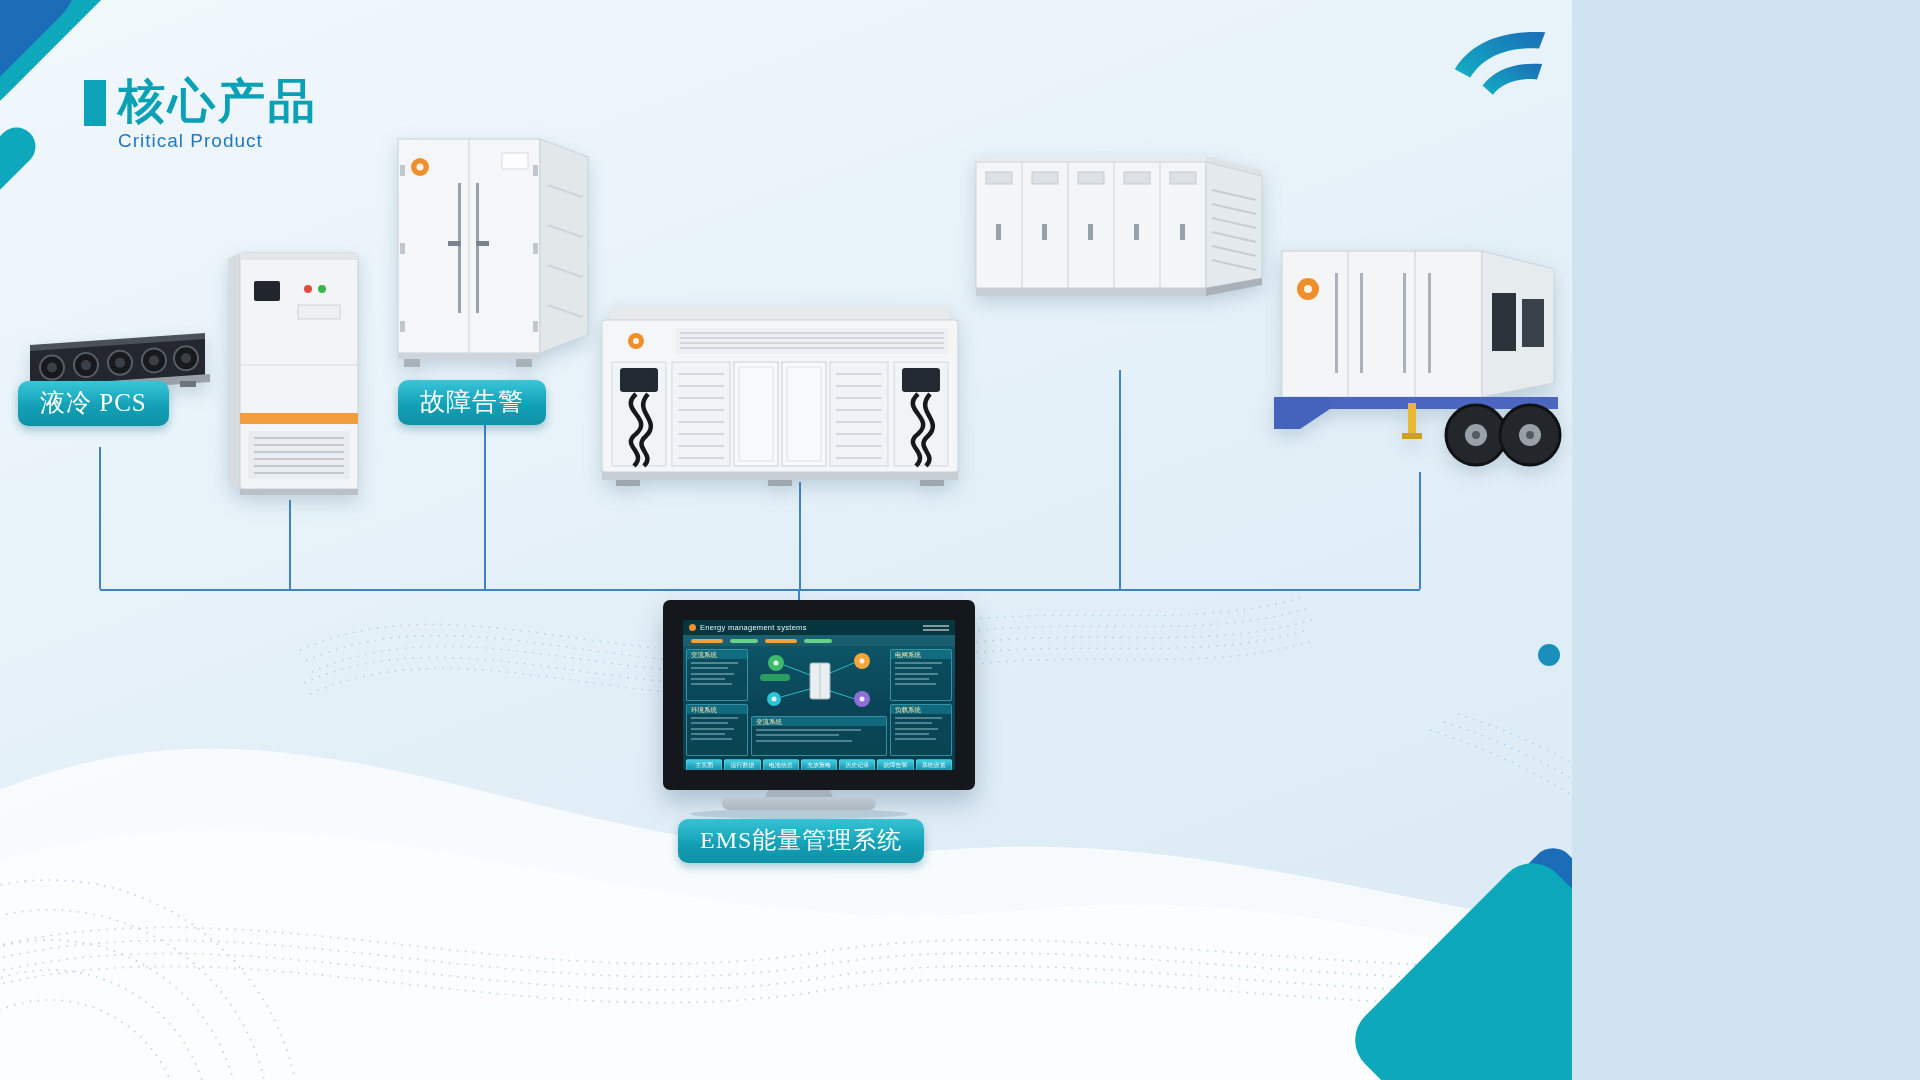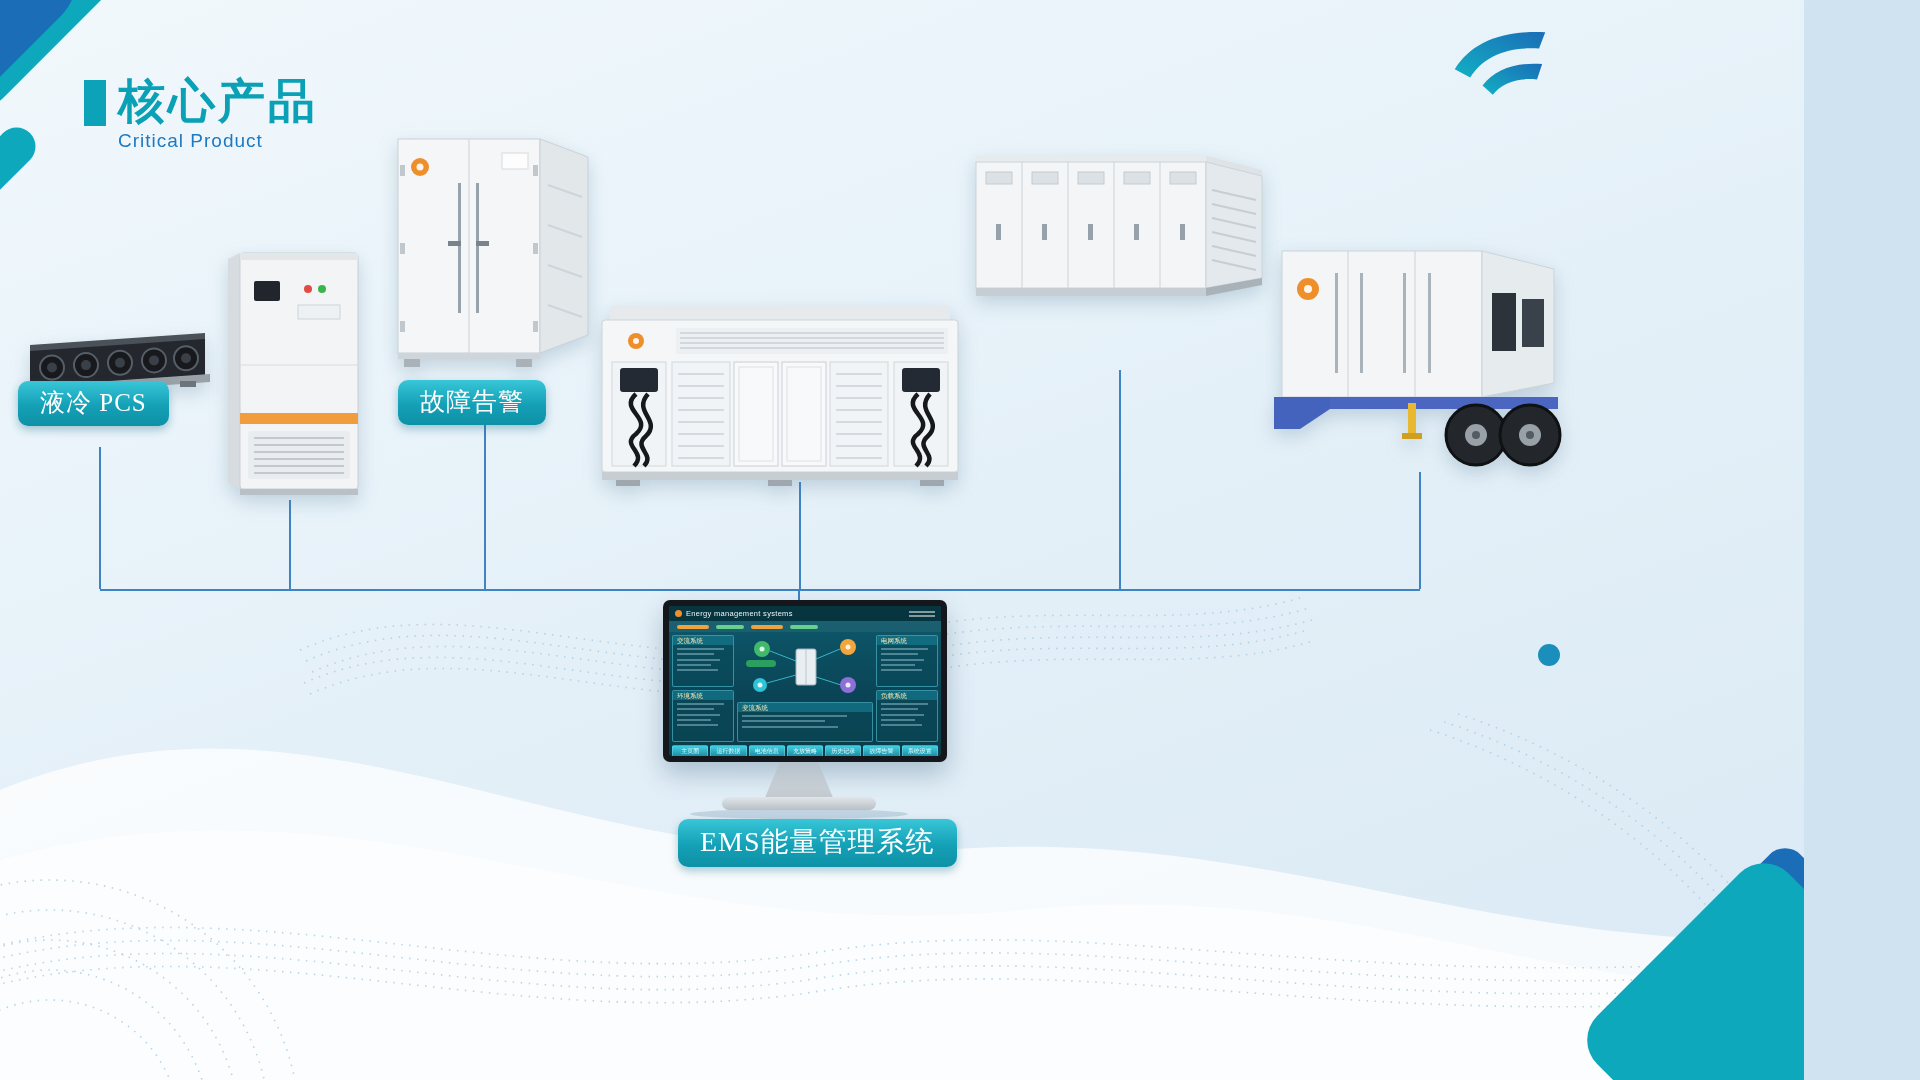--- a/index.html
+++ b/index.html
@@ -1,16 +1,16 @@
 <!DOCTYPE html>
 <html><head>
 <meta charset="utf-8">
 <style>
   html,body{margin:0;padding:0;background:#cfe3f0;}
-  .canvas{position:relative;width:1804px;height:1080px;overflow:hidden;
+  .canvas{position:relative;width:1572px;height:1080px;overflow:hidden;
     font-family:"Liberation Sans","DejaVu Sans",sans-serif;
     background:linear-gradient(160deg,#f1f8fc 0%,#e4f0f8 50%,#d9e9f4 100%);}
   svg{display:block}
   .decor{position:absolute;inset:0;width:100%;height:100%;z-index:0;pointer-events:none;}
 
   
   .capsule{position:absolute;border-radius:999px;z-index:1;}
   .c-tl-teal{left:-150px;top:-95px;width:330px;height:150px;background:#0ea8bd;transform:rotate(-45deg);}
   .c-tl-blue{left:-195px;top:-5px;width:300px;height:105px;background:#1a6db6;transform:rotate(-45deg);}
   .c-tl-small{left:-52px;top:148px;width:96px;height:38px;background:#0ea8bd;transform:rotate(-45deg);}
@@ -35,21 +35,21 @@
 
   
   .line{position:absolute;background:#3e83c4;z-index:2;}
   .vline{width:2px}.hline{height:2px}
 
   
   .product{position:absolute;z-index:3;filter:drop-shadow(0 7px 9px rgba(90,125,150,.28));}
 
   
   .monitor{position:absolute;left:663px;top:600px;width:272px;background:#14181d;border-radius:7px;
-    padding:6px;z-index:5;box-shadow:0 12px 26px rgba(30,70,100,.28);}
+    padding:20px;z-index:5;box-shadow:0 12px 26px rgba(30,70,100,.28);}
   .screen{height:150px;border-radius:3px;overflow:hidden;display:flex;flex-direction:column;
     background:linear-gradient(180deg,#0d5b6d 0%,#0a4456 60%,#093c4a 100%);}
   .scr-header{height:15px;flex:0 0 15px;display:flex;align-items:center;gap:4px;padding:0 6px;background:#06343f;}
   .scr-logo-dot{width:7px;height:7px;border-radius:50%;background:#f08f2e;flex:0 0 7px;}
   .scr-title{font-size:7.5px;color:#e8f6f9;letter-spacing:.3px;white-space:nowrap;}
   .scr-time{margin-left:auto;display:flex;flex-direction:column;gap:2px;}
   .scr-time i{display:block;width:26px;height:2px;background:rgba(255,255,255,.5);}
   .scr-modes{height:11px;flex:0 0 11px;display:flex;align-items:center;gap:7px;padding:0 8px;background:rgba(255,255,255,.06);}
   .chip{height:4px;border-radius:2px;display:inline-block;}
   .chip.o{background:#f0a23c;width:32px}.chip.g{background:#67d08a;width:28px}
@@ -334,21 +334,21 @@
       <circle cx="216" cy="192" r="11" fill="#98a0a8"></circle>
         <circle cx="216" cy="192" r="4" fill="#545b62"></circle>
       <circle cx="270" cy="192" r="30" fill="#23272c" stroke="#0f1113" stroke-width="3"></circle>
       <circle cx="270" cy="192" r="11" fill="#98a0a8"></circle>
         <circle cx="270" cy="192" r="4" fill="#545b62"></circle>
     </svg>
   </div>
 
   <div class="pill" style="left:18px;top:381px">液冷 PCS</div>
   <div class="pill" style="left:398px;top:380px">故障告警</div>
-  <div class="pill" style="left:678px;top:819px;font-size:28px">EMS能量管理系统</div>
+  <div class="pill" style="left:678px;top:819px;font-size:24px">EMS能量管理系统</div>
 
   <div class="monitor">
     <div class="screen">
       <div class="scr-header">
         <span class="scr-logo-dot"></span>
         <span class="scr-title">Energy management systems</span>
         <span class="scr-time">
             <i></i>
             <i></i>
           </span>

